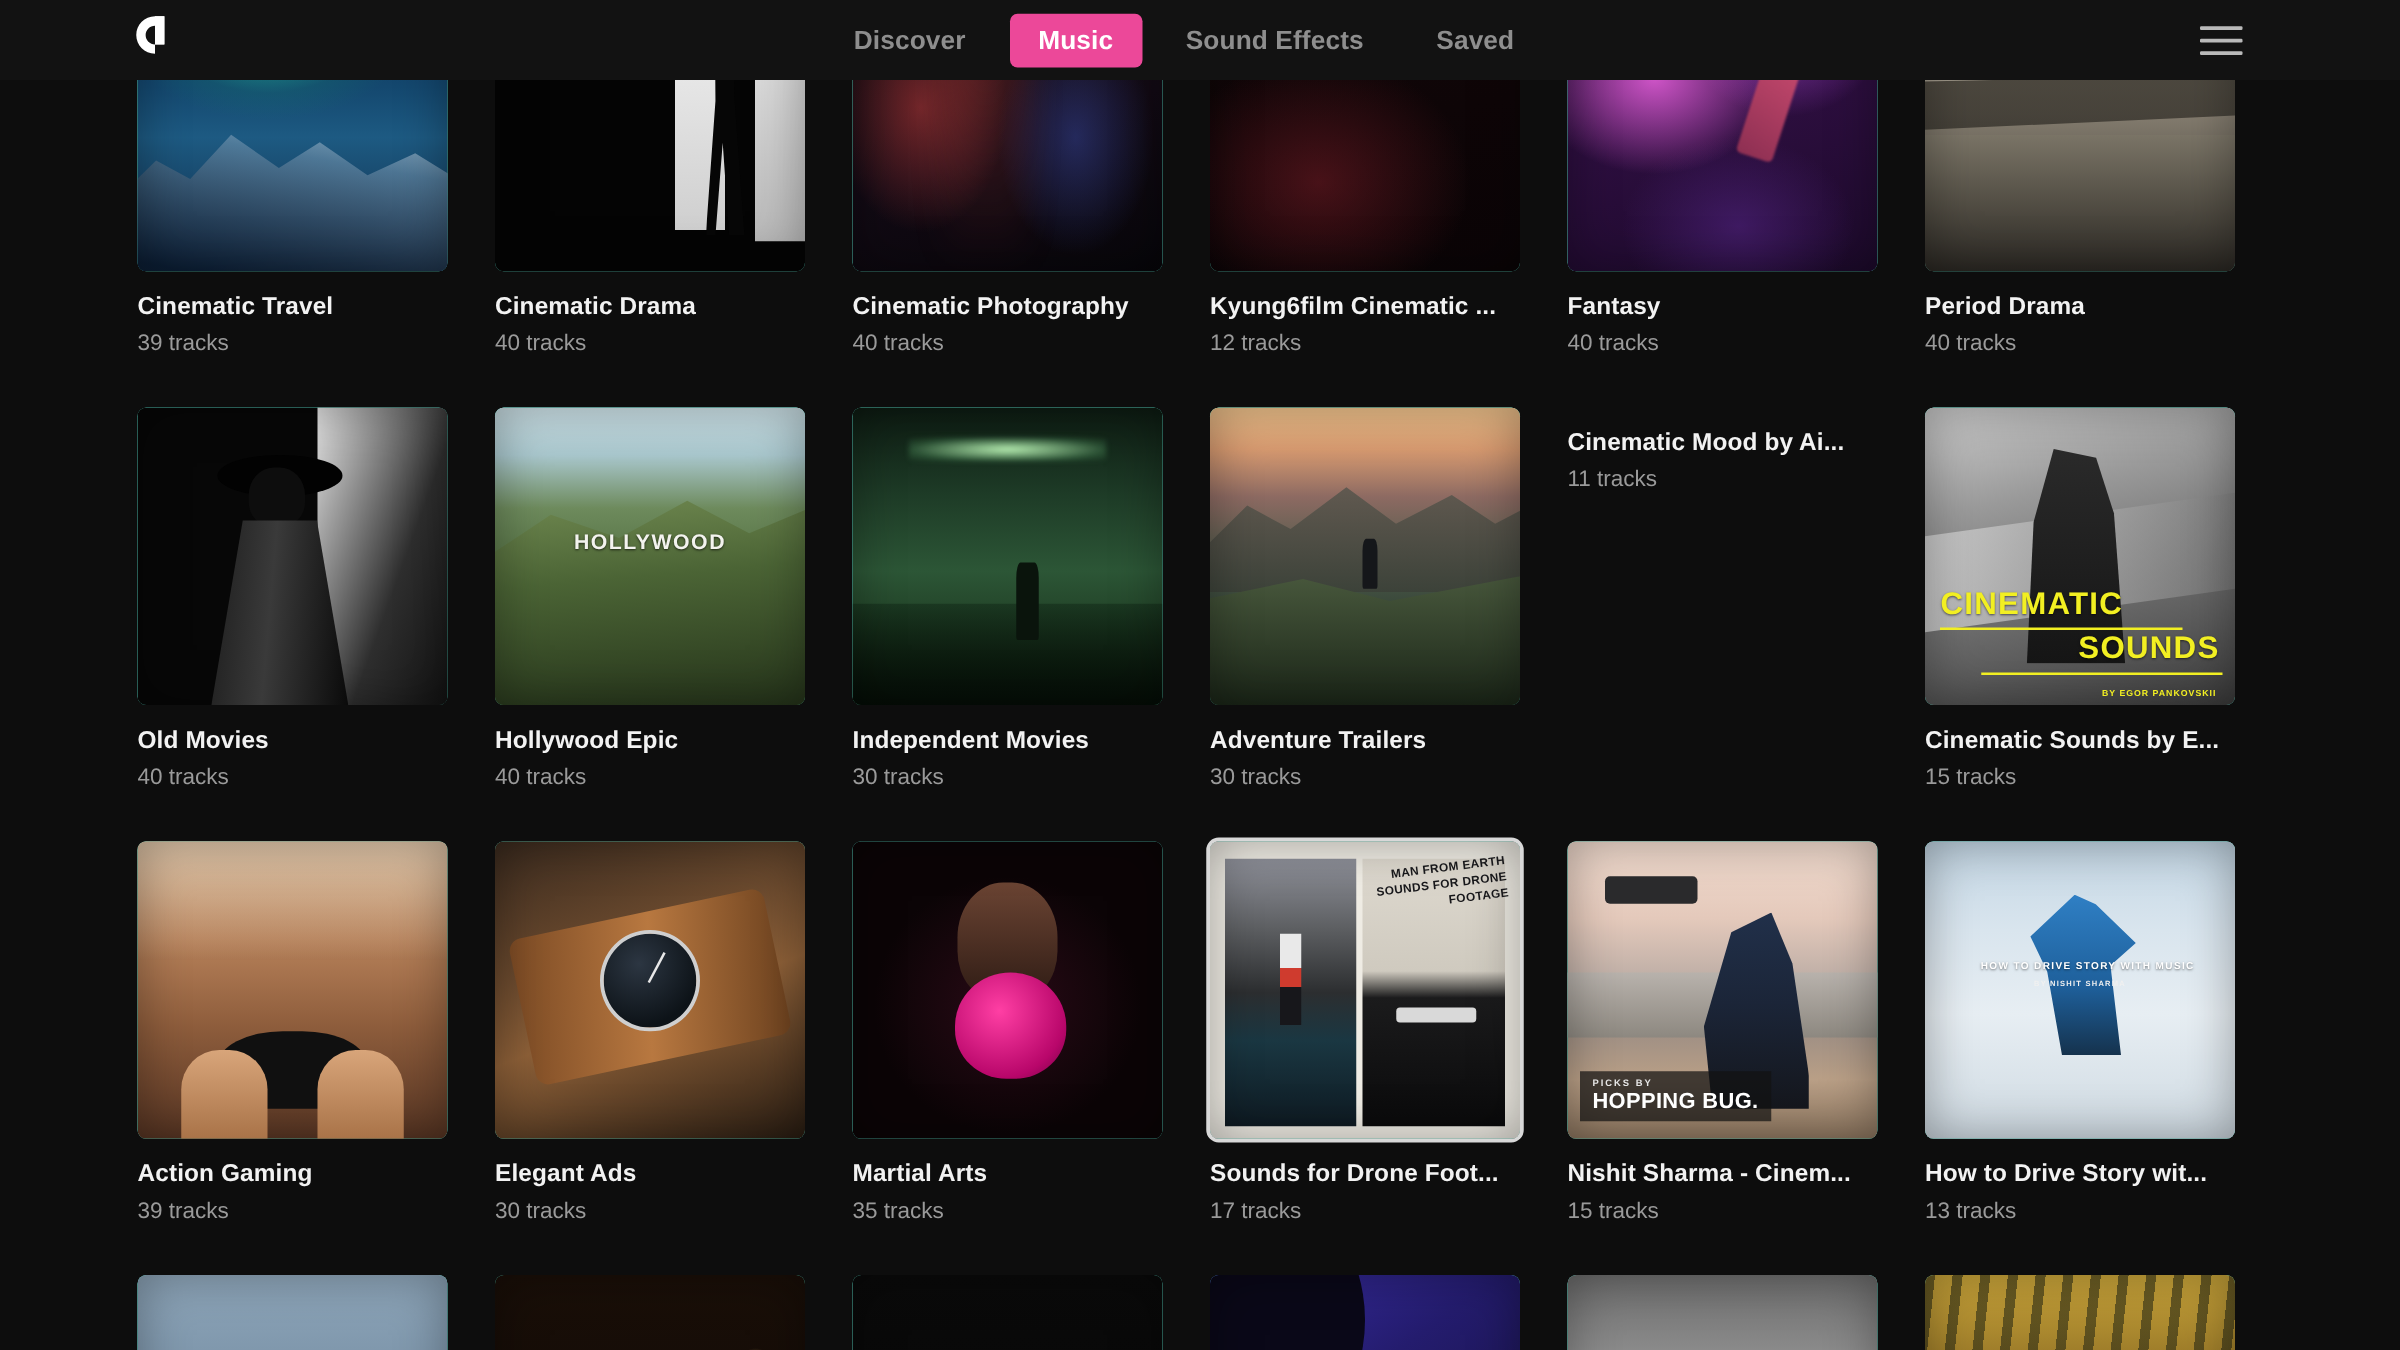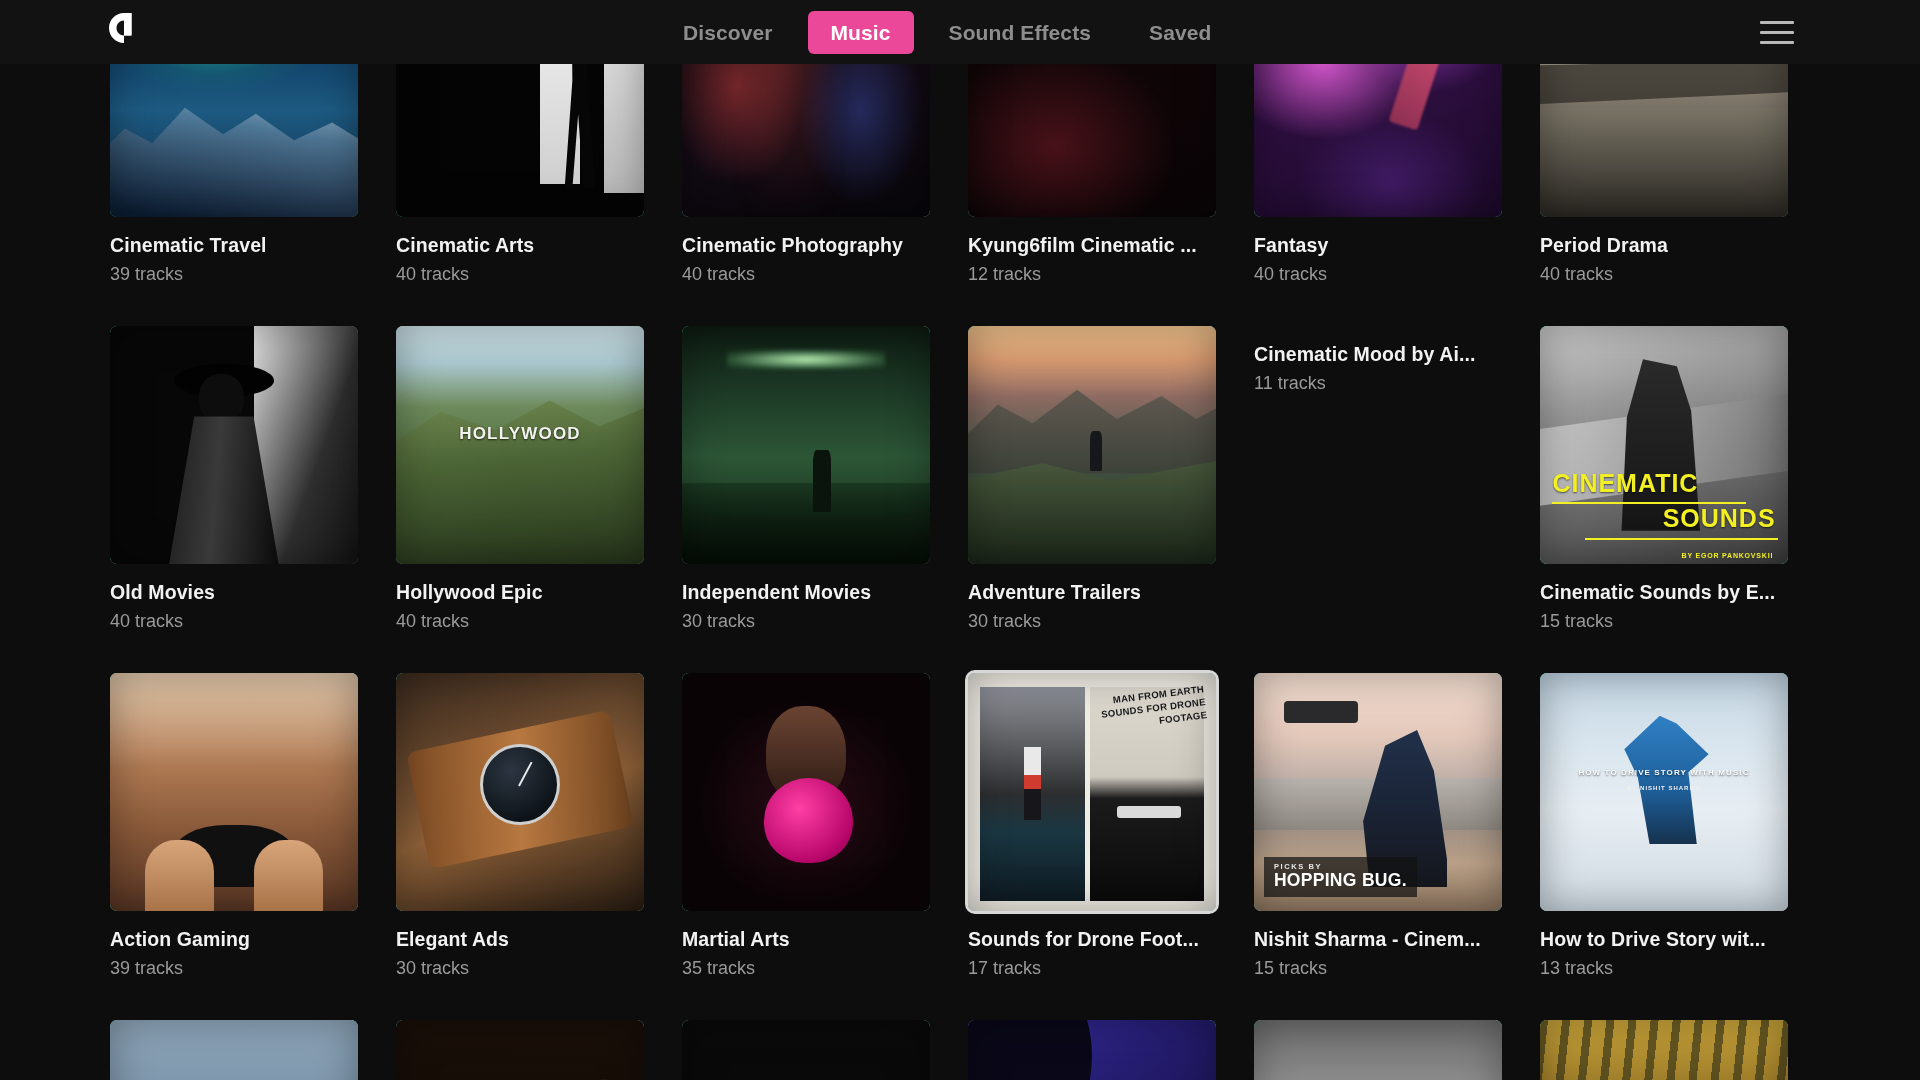--- a/index.html
+++ b/index.html
@@ -607,21 +607,21 @@
     left: 34%; top: 18%;
     width: 34%; height: 54%;
     background: linear-gradient(180deg, #2f7fc4 0%, #1e5f9a 58%, #15324d 100%);
     clip-path: polygon(42% 0%, 62% 6%, 100% 30%, 76% 44%, 86% 100%, 30% 100%, 16% 48%, 0% 26%);
     z-index: 4;
   }
   .art-snow .txtbar {
     position: absolute;
     left: 13%; top: 40%;
     width: 74%;
-    text-align: center;
+    text-align: right;
     color: #ffffff;
     font-size: 8px;
     font-weight: 700;
     letter-spacing: 1.1px;
     z-index: 6;
     text-shadow: 0 1px 2px rgba(0,0,0,0.55);
   }
   .art-snow .byline {
     position: absolute;
     left: 13%; top: 47%;
@@ -741,21 +741,21 @@
         <div class="card-title">Cinematic Travel</div>
         <div class="card-sub">39 tracks</div>
       </div>
       <div class="card">
         <div class="thumb">
           <div class="thumb-inner art-filmset">
             <div class="fig"></div>
           </div>
           <div class="vignette"></div>
         </div>
-        <div class="card-title">Cinematic Arts</div>
+        <div class="card-title">Cinematic Drama</div>
         <div class="card-sub">40 tracks</div>
       </div>
       <div class="card">
         <div class="thumb">
           <div class="thumb-inner art-neon"></div>
           <div class="vignette"></div>
         </div>
         <div class="card-title">Cinematic Photography</div>
         <div class="card-sub">40 tracks</div>
       </div>

